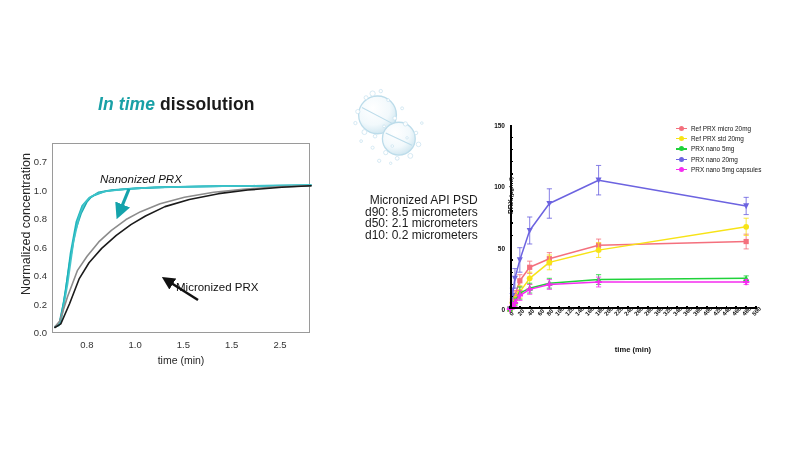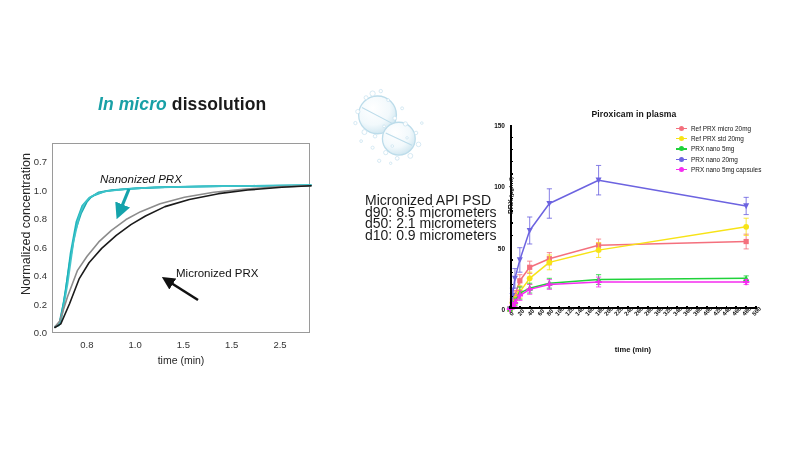--- a/index.html
+++ b/index.html
@@ -30,27 +30,27 @@
   }
   .diss-ytick{position:absolute;right:100%;transform:translateY(-50%);
     padding-right:6px;font-size:9.5px;color:#333;white-space:nowrap;}
   .diss-xtick{position:absolute;top:100%;transform:translateX(-50%);
     padding-top:7px;font-size:9.5px;color:#333;white-space:nowrap;}
   #diss-xlabel{position:absolute;left:0;right:0;top:100%;margin-top:22px;
     text-align:center;font-size:10.5px;color:#262626;}
 
   .annot{position:absolute;font-size:11.5px;color:#111;white-space:nowrap;}
   #annot-nano{left:92px;top:48px;font-style:italic;}
-  #annot-micro{left:168px;top:142px;}
+  #annot-micro{left:168px;top:156px;}
 
   
   #middle-panel{position:absolute;left:340px;top:85px;width:135px;height:240px;}
   #tablet-art{position:absolute;left:8px;top:2px;width:82px;height:82px;}
-  .psd-block{position:absolute;font-size:14px;line-height:11.6px;color:#1c1c1c;
-    white-space:nowrap;}
+  .psd-block{position:absolute;font-size:12px;line-height:11.6px;color:#1c1c1c;
+    white-space:nowrap;text-align:right;}
   #psd-micro{left:25px;top:110px;}
   #psd-nano{left:25px;top:165px;}
   .psd-block .psd-head{font-weight:normal;}
 
   
   #right-panel{position:absolute;left:468px;top:105px;width:332px;height:265px;}
   #pk-title{position:absolute;left:0;right:0;top:4px;text-align:center;
     font-size:8.6px;font-weight:bold;color:#151515;letter-spacing:.1px;}
   #pk-legend{position:absolute;left:208px;top:18px;font-size:6.4px;color:#151515;}
   .legend-row{display:flex;align-items:center;height:10.4px;white-space:nowrap;}
@@ -77,21 +77,21 @@
   #pk-ylabel .u{font-size:6.1px;}
   svg{display:block;overflow:visible;}
 </style>
 </head>
 <body>
 
 <div class="slide">
 
   <div id="left-panel">
 
-    <div id="invitro-title"><span class="it">In micro</span><span class="rest"> dissolution</span></div>
+    <div id="invitro-title"><span class="it">In time</span><span class="rest"> dissolution</span></div>
 
     <div id="dissolution-chart">
 
       <div id="diss-ylabel">Normalized concentration</div>
 
       <div id="diss-plotframe">
 
         <div class="diss-ytick" style="top:100%">0.0</div>
         <div class="diss-ytick" style="top:84.85%">0.2</div>
         <div class="diss-ytick" style="top:69.70%">0.4</div>
@@ -172,28 +172,27 @@
         <circle cx="16" cy="66" r="1.7" fill="#ffffff" stroke="#c6e1ee" stroke-width="0.9" opacity="0.95"></circle>
         <circle cx="90" cy="44" r="1.6" fill="#ffffff" stroke="#c6e1ee" stroke-width="0.9" opacity="0.95"></circle>
         <circle cx="38" cy="90" r="2" fill="#ffffff" stroke="#c6e1ee" stroke-width="0.9" opacity="0.95"></circle>
         <circle cx="52" cy="93" r="1.5" fill="#ffffff" stroke="#c6e1ee" stroke-width="0.9" opacity="0.95"></circle>
       </svg>
 
     <div class="psd-block" id="psd-micro">
       <div class="psd-head">Micronized API PSD</div>
       <div>d90: 8.5 micrometers</div>
       <div>d50: 2.1 micrometers</div>
-      <div>d10: 0.9 micrometers</div>
+      <div>d10: 0.2 micrometers</div>
     </div>
 
   </div>
 
   <div id="right-panel">
 
-    <div id="pk-title">Piroxicam in plasma</div>
 
     <div id="pk-legend">
         <div class="legend-row">
           <span class="legend-mark" style="color: rgb(244, 112, 125);"></span>
           <span>Ref PRX micro 20mg</span>
         </div>
         <div class="legend-row">
           <span class="legend-mark" style="color: rgb(247, 227, 22);"></span>
           <span>Ref PRX std 20mg</span>
         </div>

